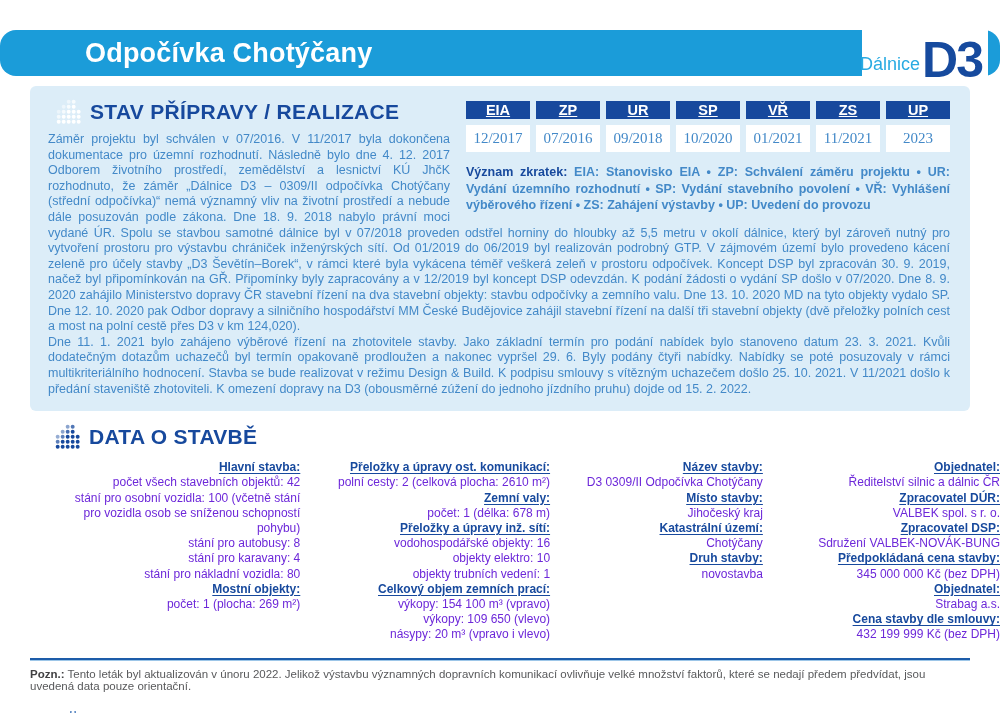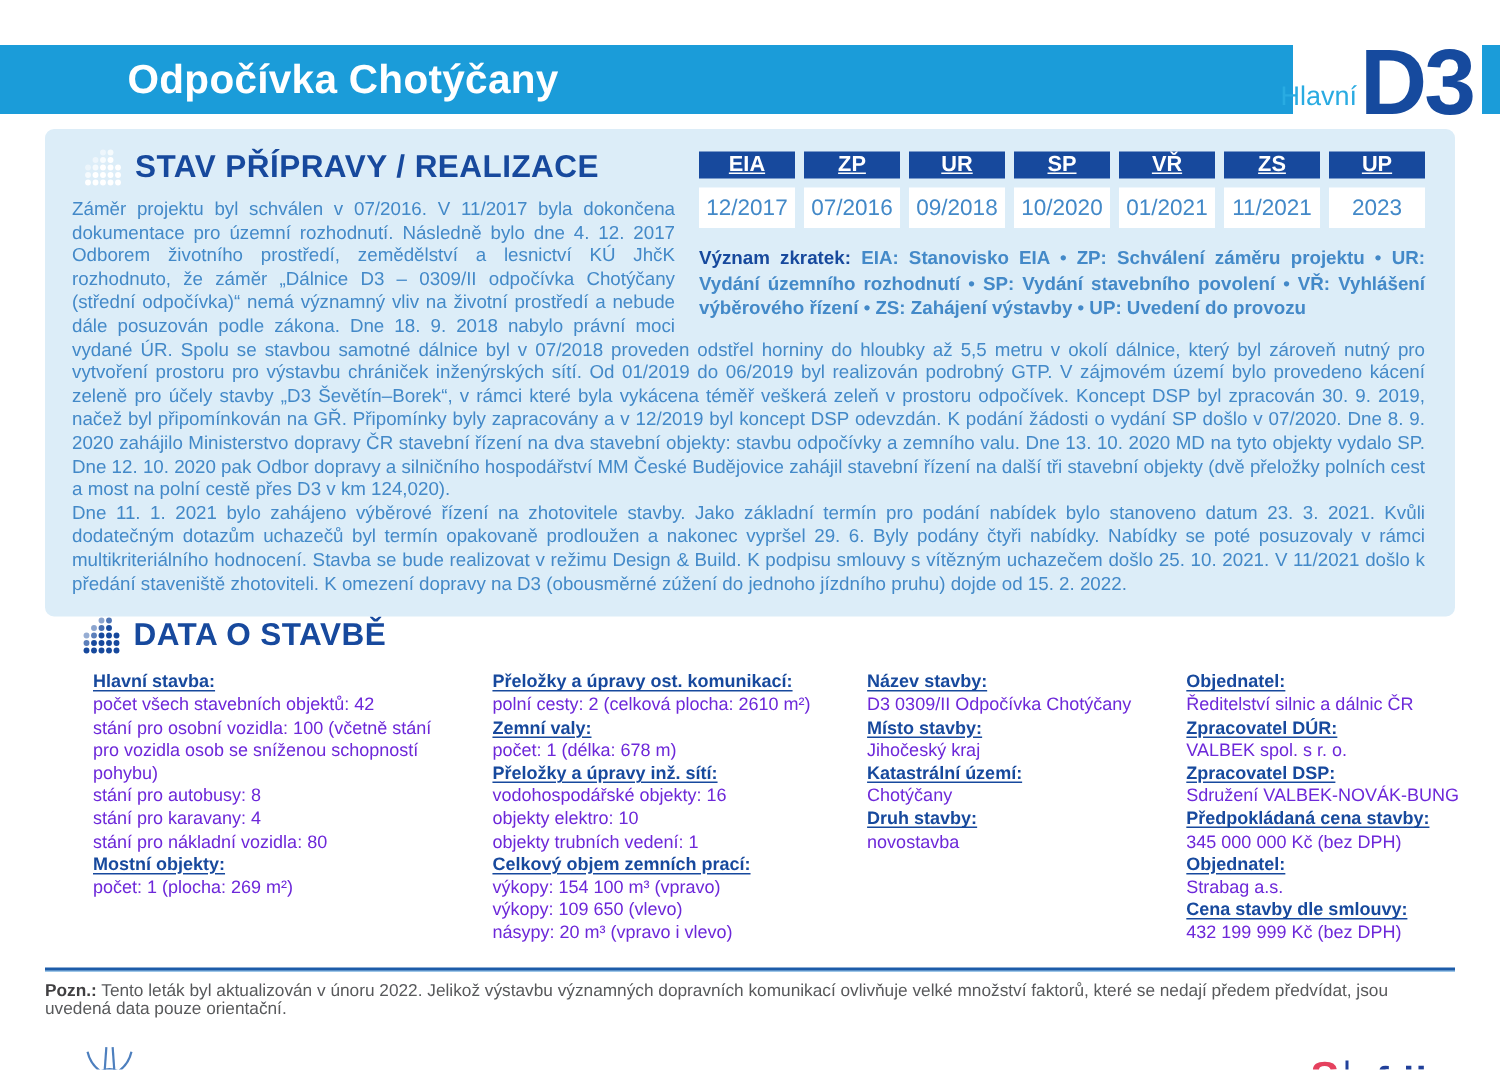--- a/index.html
+++ b/index.html
@@ -1,49 +1,49 @@
 <!DOCTYPE html>
 <html lang="cs"><head>
 <meta charset="utf-8">
 <style>
   * { box-sizing: border-box; margin: 0; padding: 0; }
   html,body { width:1000px; height:713px; overflow:hidden; background:#fff;
     font-family:"Liberation Sans", sans-serif; }
 
   
-  .topbar { position:relative; margin-top:30px; height:46px; background:#1b9cd9; }
+  .topbar { position:relative; margin-top:30px; height:46px; background:#1b9cd9;border-radius:16px; }
   .topbar h1 { color:#fff; font-size:27px; font-weight:bold; line-height:46px; padding-left:85px; letter-spacing:.2px; }
   .brandbox { position:absolute; right:12px; top:-8px; width:126px; height:62px; background:#fff;
     display:flex; align-items:flex-end; justify-content:flex-end; padding:0 6px 2px 4px; }
   .brand-pre { color:#29abe2; font-size:18px; margin-bottom:7px; margin-right:2px; }
-  .brand-d3 { color:#164a9e; font-size:62px; font-weight:bold; line-height:.86; letter-spacing:-2px; }
+  .brand-d3 { color:#164a9e; font-size:50px; font-weight:bold; line-height:.86; letter-spacing:-2px; }
 
   
   .status-panel { margin:10px 30px 0; background:#dcedf8; border-radius:6px;
     padding:13px 20px 14px 18px; }
   .float-box { float:right; width:484px; margin:2px 0 10px 16px; }
   .tl-row { display:flex; gap:6px; }
-  .tl-vals { margin-top:6px; }
+  .tl-vals { margin-top:6px;font-family:Liberation Serif, serif; }
   .tl-cell { flex:1 1 0; display:flex; align-items:center; justify-content:center; }
   .tl-head .tl-cell { background:#17499d; color:#ffffff; font-weight:bold; font-size:14.5px; height:18px;text-decoration:underline; }
   .tl-vals .tl-cell { background:#fff; color:#4389c8; font-size:15px; height:27px; }
   .abbr { margin-top:12px; font-size:12.5px; line-height:1.32; text-align:justify; color:#4389c8;font-weight:bold; }
   .abbr b { color:#17499d; }
 
   .sec-head { display:flex; align-items:center; gap:9px; }
   .status-panel .sec-head { margin-left:8px; margin-bottom:8px; }
   .sec-head h2 { color:#17499d; font-size:21px; font-weight:bold; letter-spacing:.3px; }
   .dots { width:25px; height:25px; display:inline-block; }
   .dots-white circle { fill:#ffffff; }
   .dots-blue circle { fill:#17499d; }
 
   .body-text { font-size:12.5px; line-height:15.6px; text-align:justify; color:#4389c8; }
 
   
-  .data-sec { margin-top:0; }
+  .data-sec { margin-top:13px;text-align:right; }
   .data-sec .sec-head { margin-left:55px; margin-bottom:11px; }
   .cols { display:flex; padding-left:62px; gap:28px; }
   .col { font-size:12px; line-height:15.2px; }
   .c0 { width:245px; } .c1 { width:228px; } .c2 { width:190px; } .c3 { width:215px; }
   .itm-label { color:#17499d; font-weight:bold; text-decoration:underline; text-underline-offset:2px; }
   .itm-value { color:#6d28d9; }
 
   
   .sep { margin:15px 30px 0; height:3px; background:#1d5ca9; border-bottom:1.5px solid #9dc6e8; }
   .note { margin:7px 30px 0; font-size:11.5px; color:#58595b; }
@@ -58,21 +58,21 @@
   .sfdi-name { color:#21409a; font-weight:bold; font-size:26px; line-height:1; letter-spacing:1px; }
 </style>
 </head>
 <body>
 
 <div class="page">
 
   <header class="topbar">
     <h1>Odpočívka Chotýčany</h1>
     <div class="brandbox">
-      <span class="brand-pre">Hlavní</span>
+      <span class="brand-pre">Dálnice</span>
       <span class="brand-d3">D3</span>
     </div>
   </header>
 
   <section class="status-panel">
 
     <aside class="float-box">
       <div class="tl-row tl-head">
         <div class="tl-cell">EIA</div>
         <div class="tl-cell">ZP</div>

